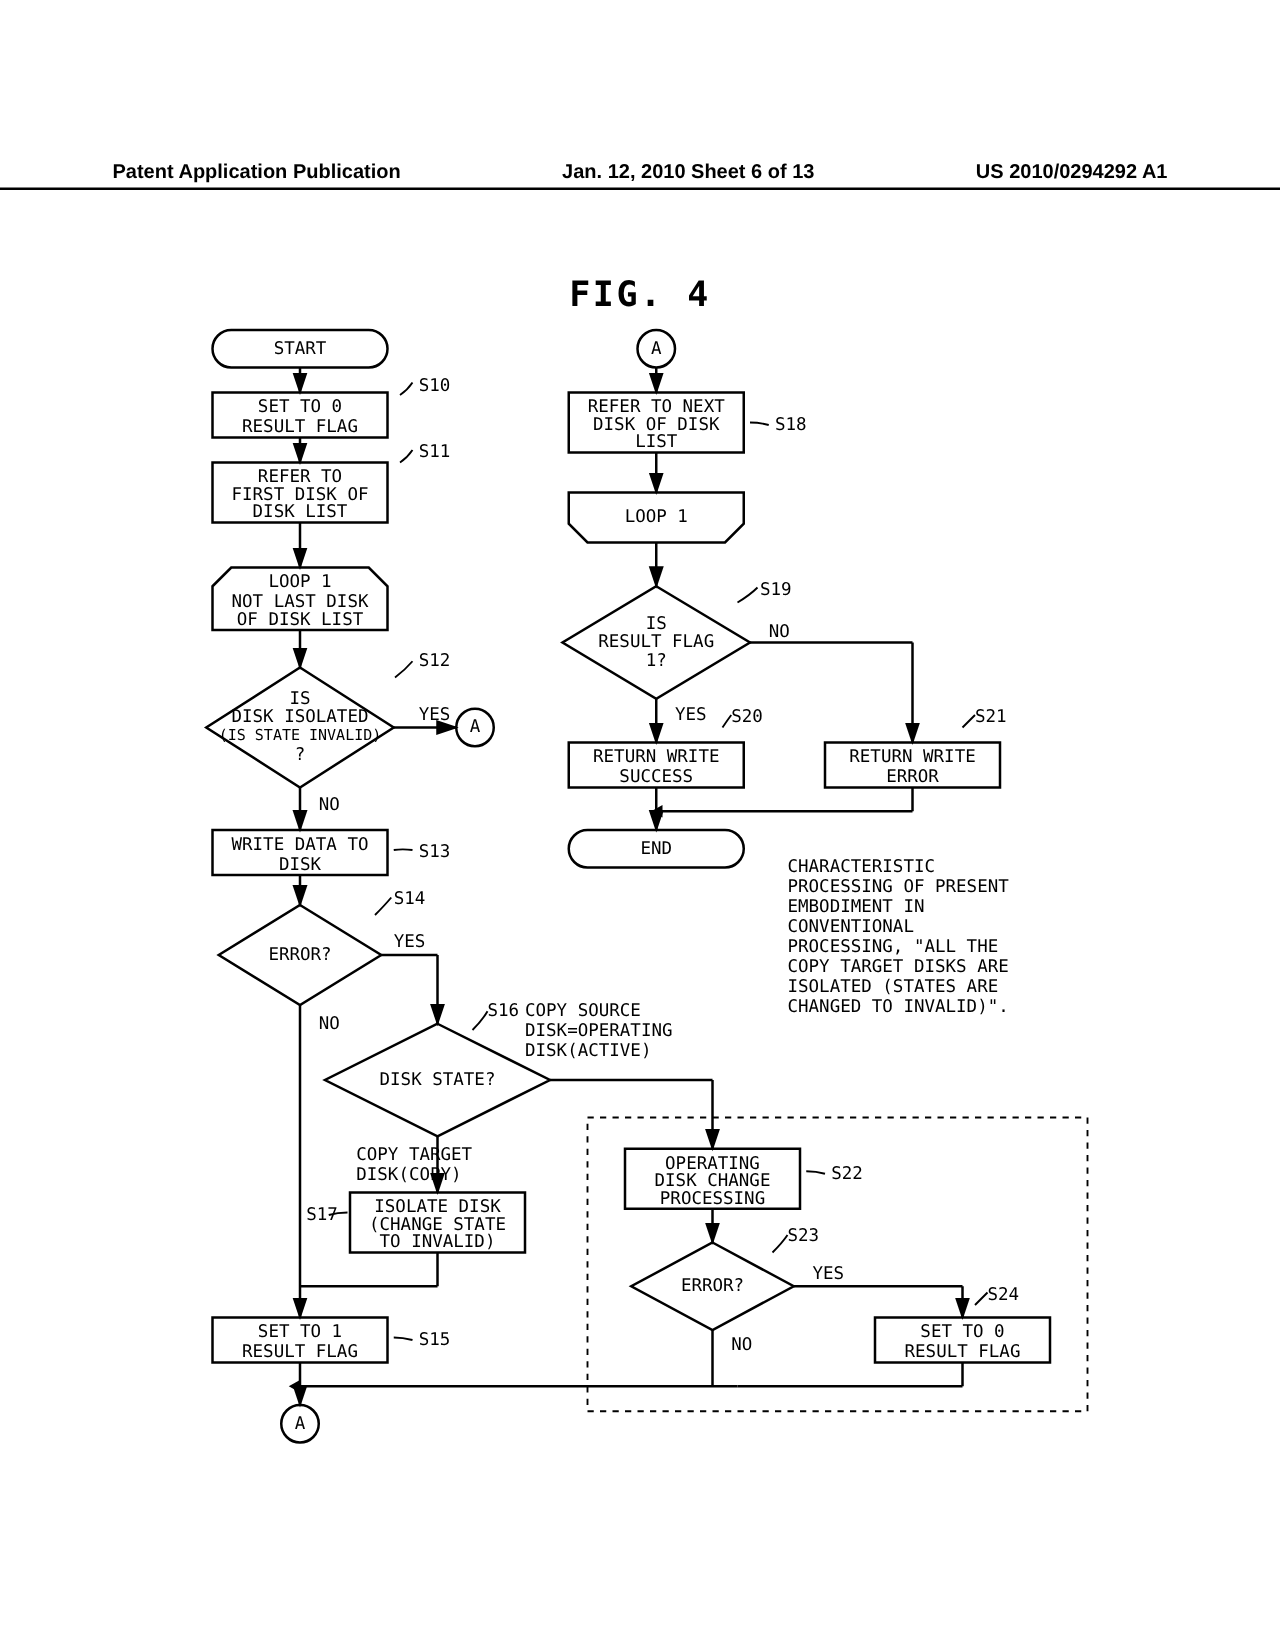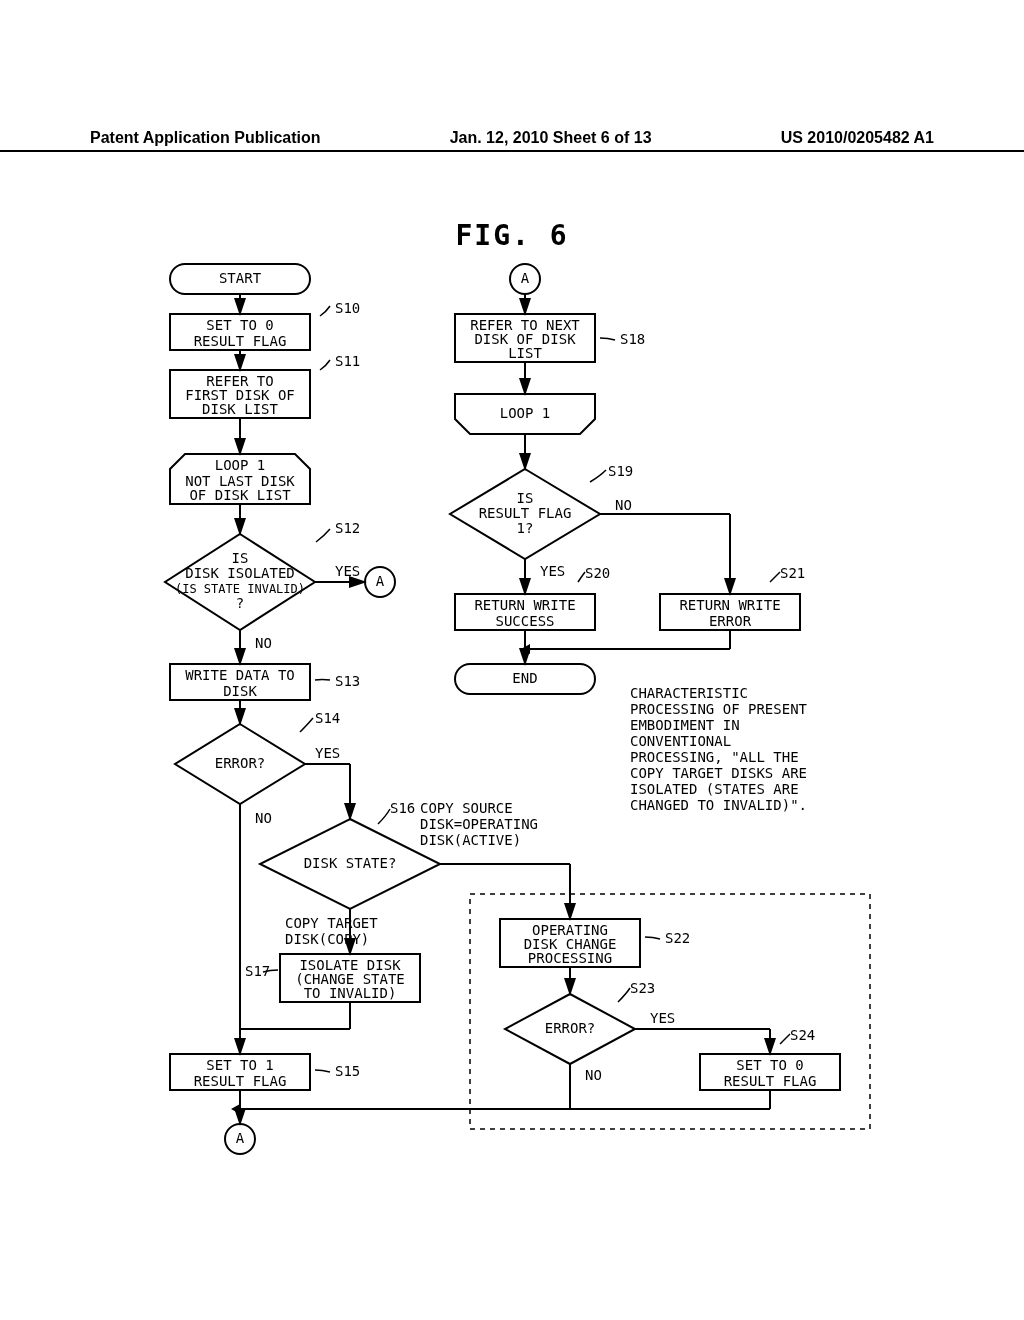--- a/index.html
+++ b/index.html
@@ -63,25 +63,25 @@
 </style>
 </head>
 <body>
 
 <div class="page">
 
   <div class="header">
     <div class="header-row">
       <span>Patent Application Publication</span>
       <span>Jan. 12, 2010  Sheet 6 of 13</span>
-      <span>US 2010/0205482 A1</span>
+      <span>US 2010/0294292 A1</span>
     </div>
   </div>
 
-  <div class="fig-title">FIG. 6</div>
+  <div class="fig-title">FIG. 4</div>
 
   <svg class="flowchart" width="850" height="1060">
     <defs>
       <marker id="arrow" markerWidth="10" markerHeight="10" refX="8" refY="3" orient="auto">
         <path d="M0,0 L0,6 L9,3 z" fill="#000"></path>
       </marker>
     </defs>
 
     <rect x="80" y="10" width="140" height="30" rx="15" ry="15" fill="none" stroke="#000" stroke-width="2"></rect>
     <text x="150" y="25">START</text>

